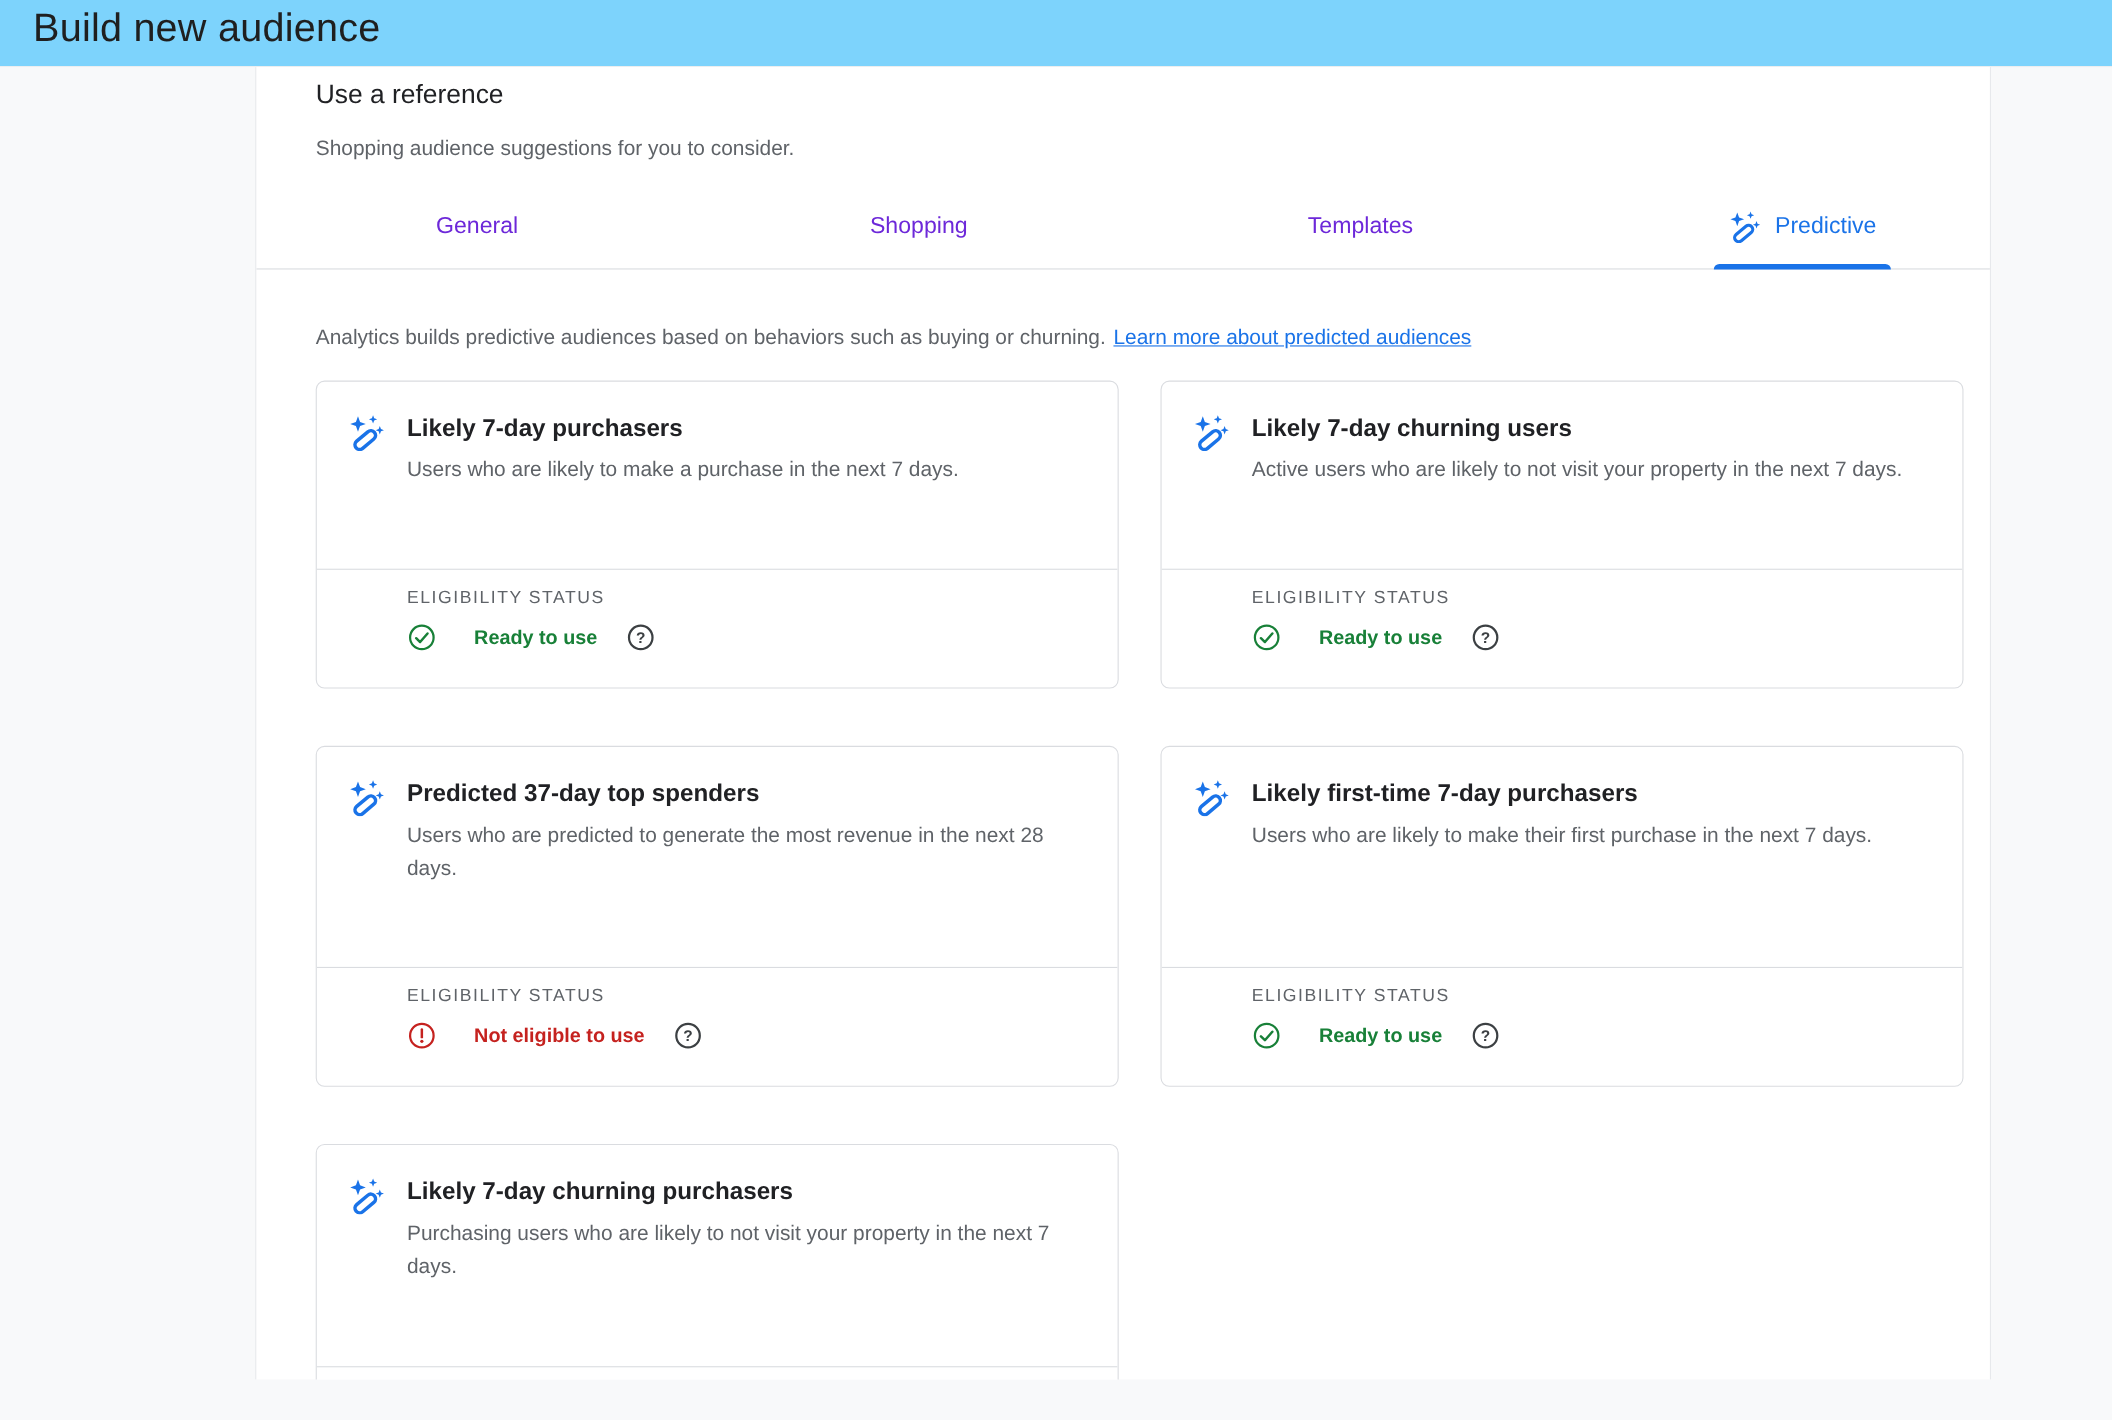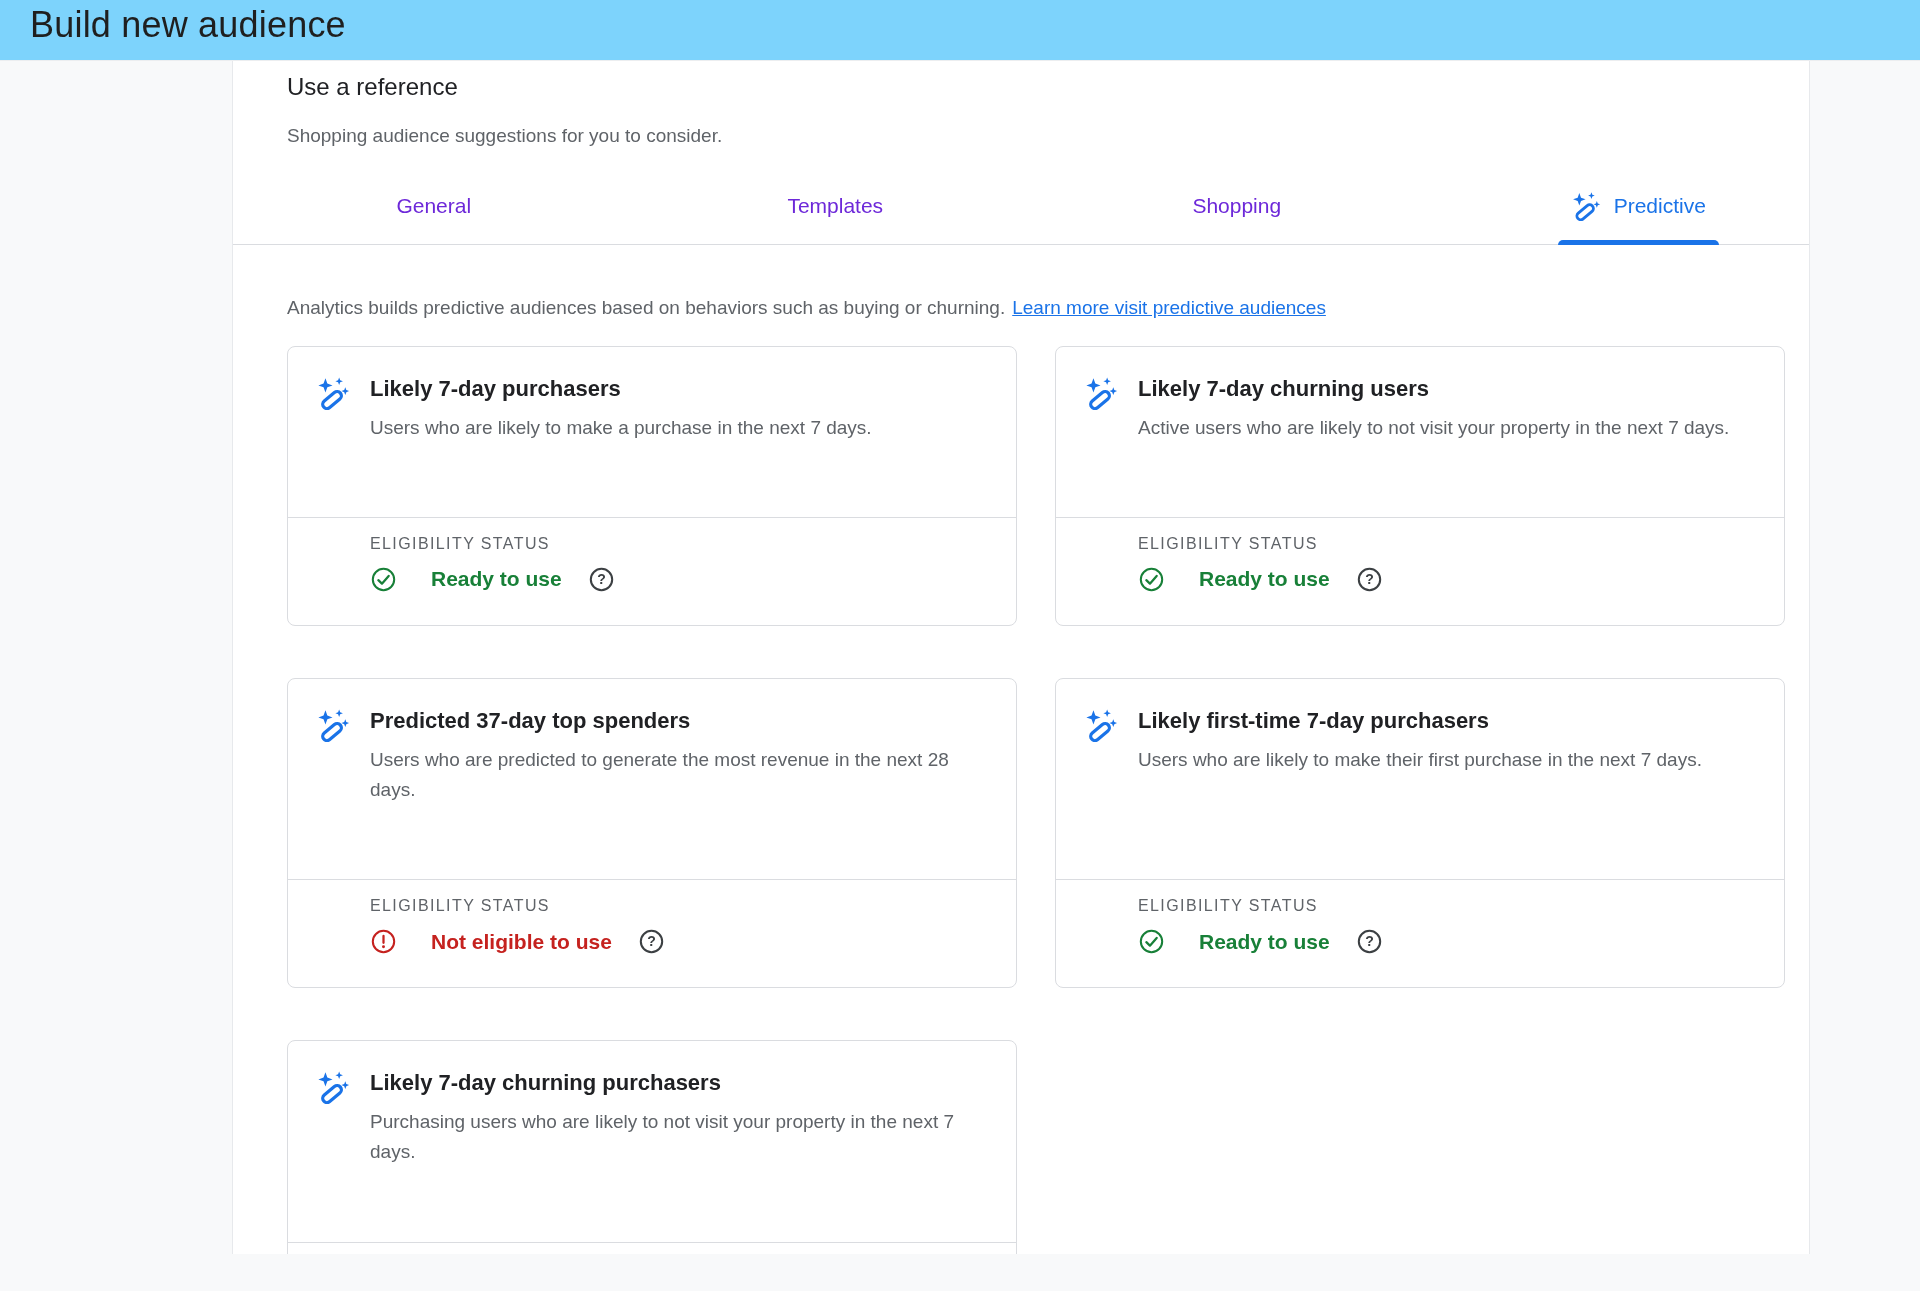--- a/index.html
+++ b/index.html
@@ -61,21 +61,21 @@
   }
   .card-top { flex:1; display:flex; gap:20px; padding:28px 28px 26px 28px; }
   .card-top .wand-svg { width:34px; height:34px; flex:none; margin-top:1px; }
   .card-title { font-size:22px; font-weight:600; color:#202124; line-height:1.3; }
   .card-desc { font-size:19px; color:#5f6368; line-height:1.6; margin-top:9px; max-width:620px; }
 
   .card-bottom { border-top:1px solid #dadce0; padding:17px 28px 32px 82px; }
   .elig-label { font-size:16px; font-weight:500; color:#5f6368; letter-spacing:1.4px; }
   .status-row { display:flex; align-items:center; margin-top:13px; }
   .status-icon { width:27px; height:27px; flex:none; }
-  .status-text { font-size:21px; font-weight:700; margin-left:34px; }
+  .status-text { font-size:18px; font-weight:700; margin-left:34px; }
   .status-text.ready { color:#188038; }
   .status-text.not-eligible { color:#c5221f; }
   .help-icon { width:27px; height:27px; flex:none; margin-left:26px; cursor:pointer; }
 </style>
 </head>
 <body>
 
 <svg width="0" height="0" style="position:absolute" aria-hidden="true">
   <defs>
     <g id="wand">
@@ -112,40 +112,40 @@
     <p class="panel-subheading">Shopping audience suggestions for you to consider.</p>
 
     <nav class="tabs">
       <div class="tab">
         <span class="tab-content">
             <span>General</span>
           </span>
       </div>
       <div class="tab">
         <span class="tab-content">
+            <span>Shopping</span>
+          </span>
+      </div>
+      <div class="tab">
+        <span class="tab-content">
             <span>Templates</span>
           </span>
       </div>
-      <div class="tab">
-        <span class="tab-content">
-            <span>Shopping</span>
-          </span>
-      </div>
       <div class="tab active">
         <span class="tab-content">
           <svg class="wand-svg" viewBox="0 0 36 36">
               <use href="#wand"></use>
             </svg>
           <span>Predictive</span>
         </span>
       </div>
     </nav>
 
     <p class="info-line">
-      <span>Analytics builds predictive audiences based on behaviors such as buying or churning.</span><a>Learn more visit predictive audiences</a>
+      <span>Analytics builds predictive audiences based on behaviors such as buying or churning.</span><a>Learn more about predicted audiences</a>
     </p>
 
     <div class="cards">
 
       <section class="card">
         <div class="card-top">
           <svg class="wand-svg" viewBox="0 0 36 36">
               <use href="#wand"></use>
             </svg>
           <div>

